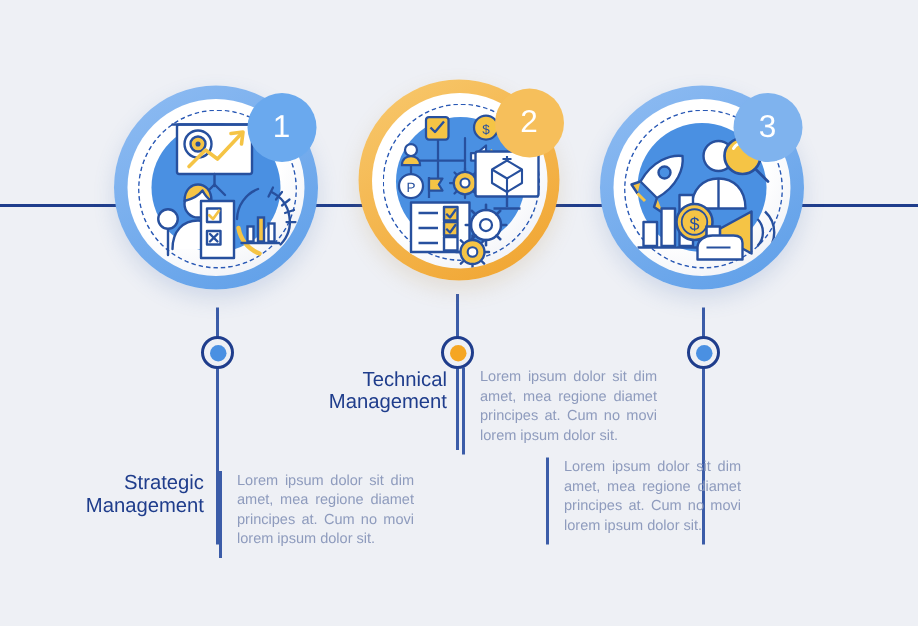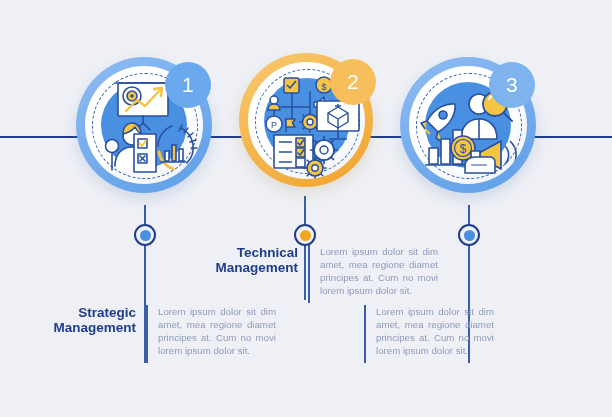--- a/index.html
+++ b/index.html
@@ -53,21 +53,21 @@
     position:absolute;width:46px;height:46px;border-radius:50%;
     display:flex;align-items:center;justify-content:center;
     color:#ffffff;font-size:21px;font-weight:400;
     font-family:"Liberation Sans", sans-serif;
     letter-spacing:.5px;
   }
 
   
   .block{position:absolute;display:flex;align-items:flex-start;}
   .heading{
-    color:#1f3d8c;font-weight:bold;font-size:13.5px;line-height:15px;
+    color:#1f3d8c;font-weight:normal;font-size:13.5px;line-height:15px;
     text-align:right;white-space:pre-line;
     font-family:"Liberation Sans", sans-serif;
   }
   .rule{width:2px;background:#3b5ca8;margin:0 10px;}
   .body{
     color:#8e9bbd;font-size:9.7px;line-height:13px;
     text-align:justify;
     font-family:"Liberation Sans", sans-serif;
   }
 </style>
@@ -316,21 +316,21 @@
           <path d="M56 99 c0 -5 5 -8 10 -8 h14 c4 0 6 2 6 5 v11 h-30 z"></path>
           <line x1="62" y1="99" x2="78" y2="99" stroke-width="1.2"></line>
         </g>
       </svg>
     </div>
   </div>
   <div class="badge" style="left:489px;top:62px;background:#7fb3ee;">
     <span>3</span>
   </div>
 
-  <div class="block" style="left:28px;top:305px;width:250px;">
+  <div class="block" style="left:28px;top:314px;width:250px;">
     <div class="heading" style="width:108px;">Strategic
 Management</div>
     <div class="rule" style="height:58px;"></div>
     <div class="body" style="width:118px;">Lorem ipsum dolor sit dim amet, mea regione diamet principes at. Cum no movi lorem ipsum dolor sit.</div>
   </div>
 
   <div class="block" style="left:190px;top:245px;width:250px;">
     <div class="heading" style="width:108px;">Technical
 Management</div>
     <div class="rule" style="height:58px;"></div>

